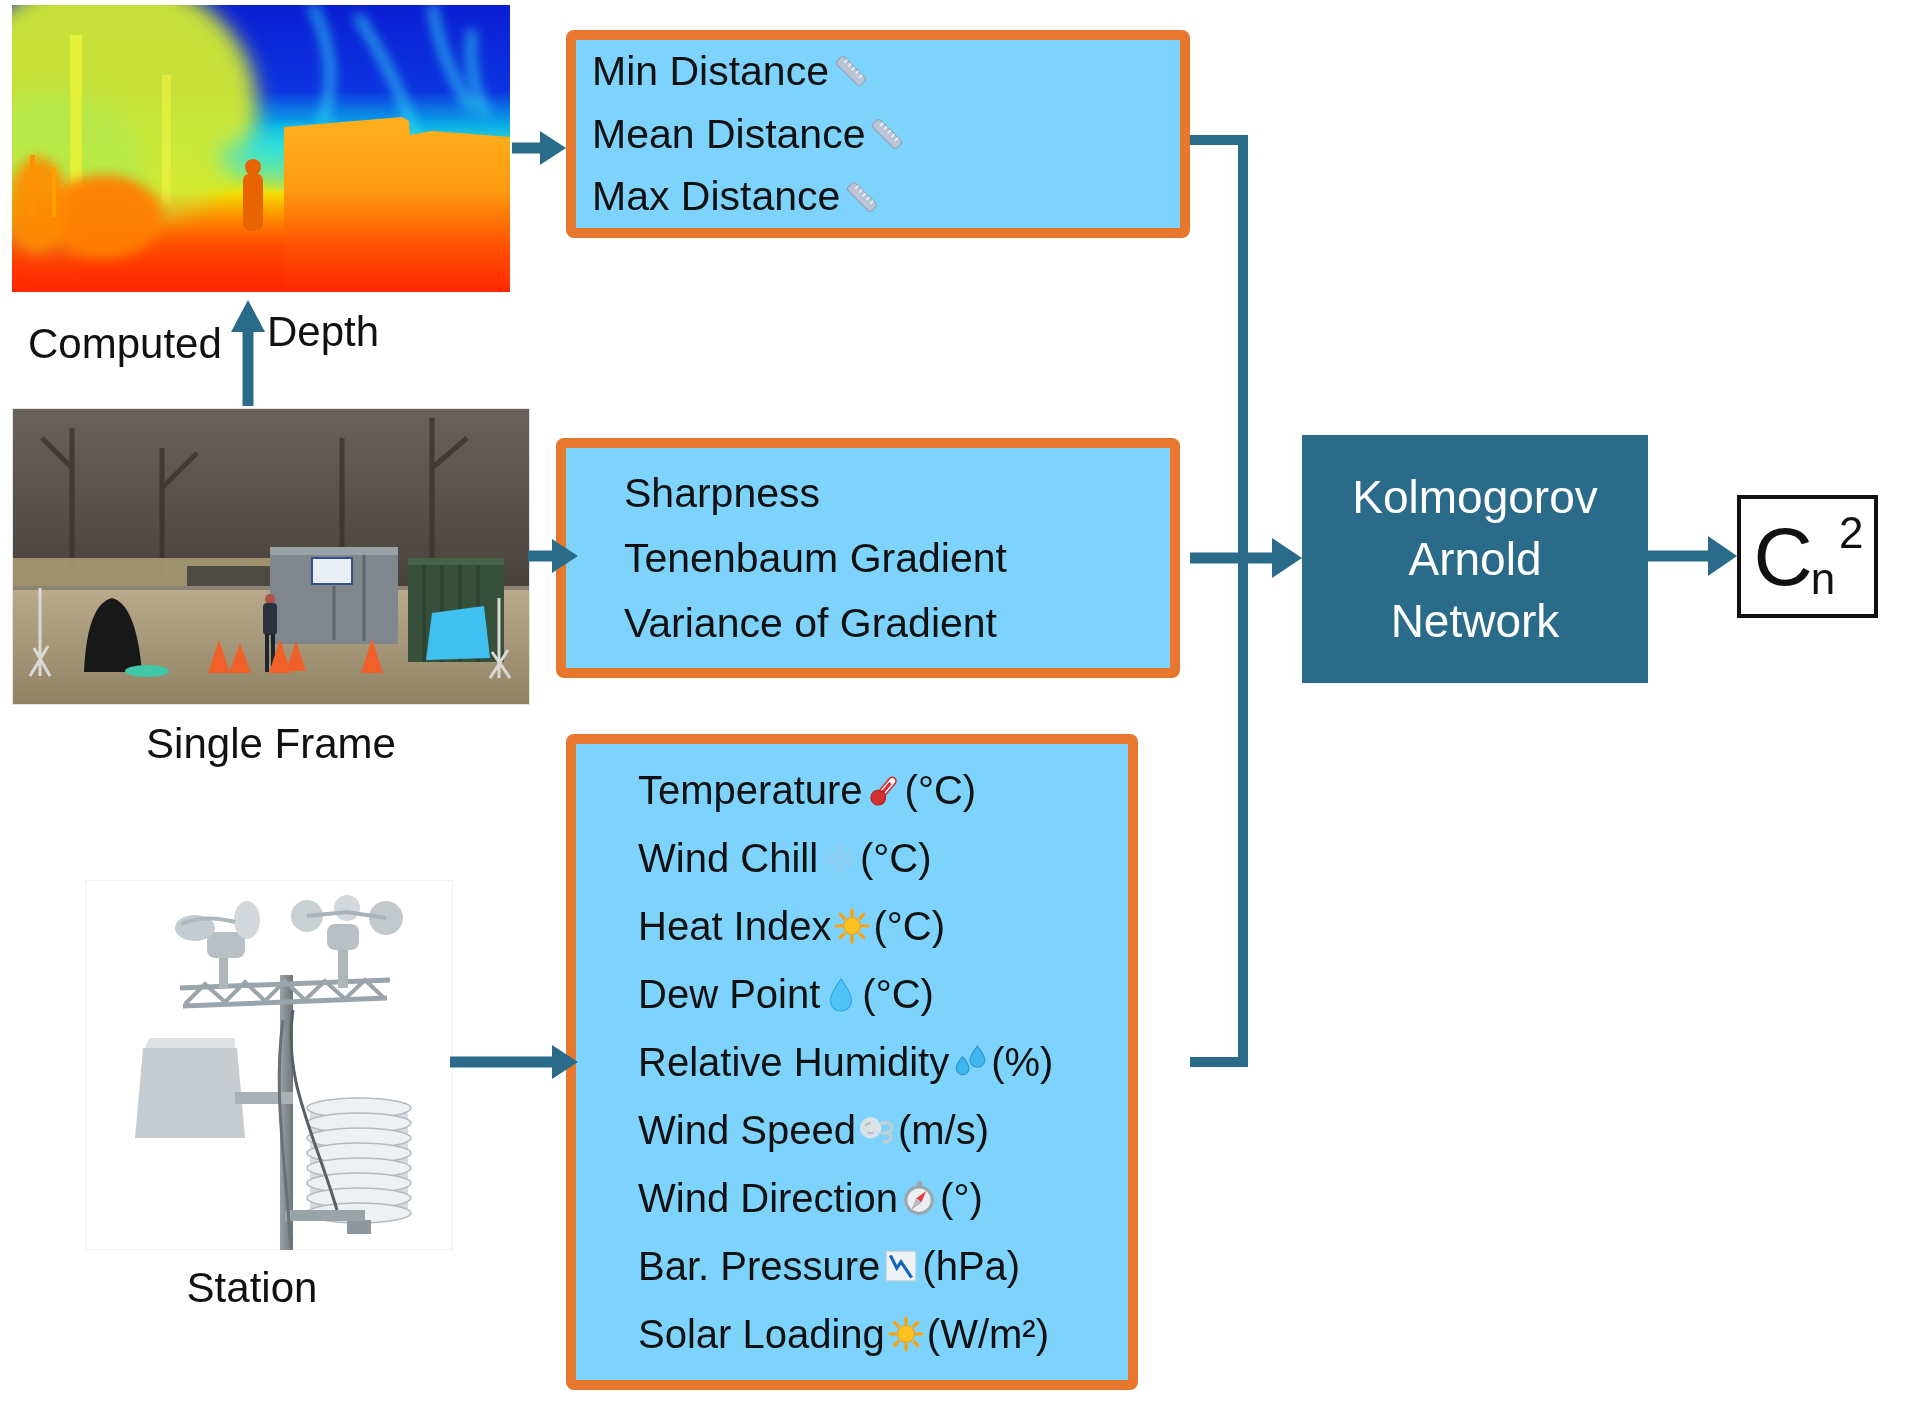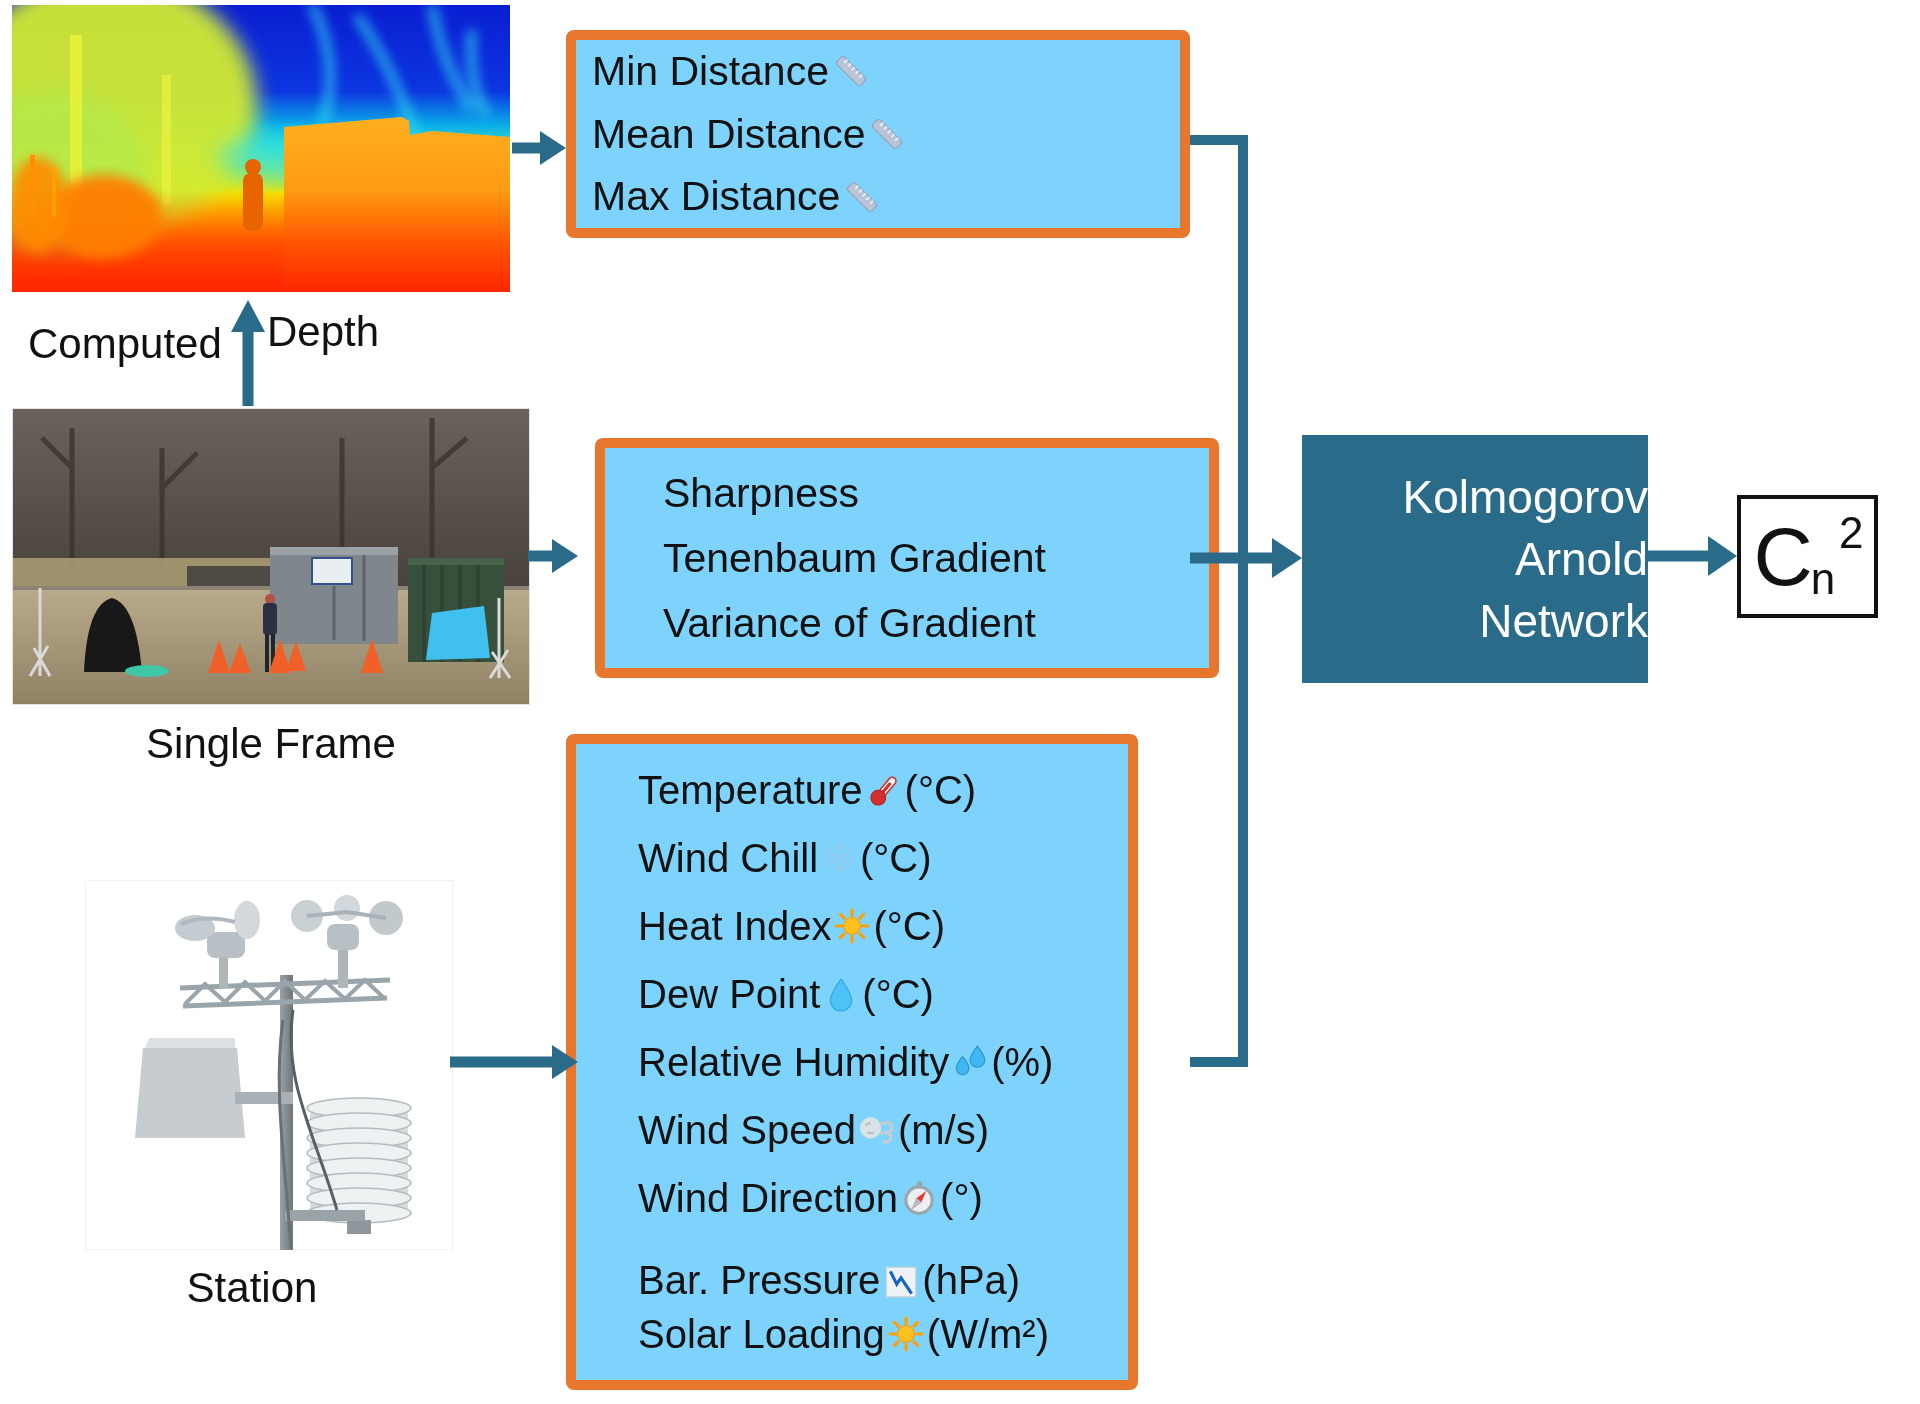--- a/index.html
+++ b/index.html
@@ -5,21 +5,21 @@
   html,body{margin:0;padding:0;background:#ffffff;}
   body{width:1920px;height:1404px;position:relative;font-family:"Liberation Sans","DejaVu Sans",sans-serif;color:#111;}
   .abs{position:absolute;}
   
   .obox{position:absolute;background:#7dd3fc;border:10px solid #E8772E;border-radius:8px;box-sizing:border-box;display:flex;flex-direction:column;justify-content:center;}
   .feat-row{display:flex;align-items:center;white-space:nowrap;}
   .feat-row .lbl,.feat-row .unit{font-size:40px;line-height:1;}
   .icon{display:inline-flex;align-items:center;justify-content:center;margin:0 3px;}
   
   .kan{position:absolute;left:1302px;top:435px;width:346px;height:248px;background:#2A6B8A;color:#fff;
-       display:flex;flex-direction:column;justify-content:center;align-items:flex-end;text-align:center;}
+       display:flex;flex-direction:column;justify-content:center;align-items:center;text-align:center;}
   .kan div{font-size:46px;line-height:62px;}
   
   .outbox{position:absolute;left:1737px;top:495px;width:141px;height:123px;background:#fff;border:4px solid #111;
           box-sizing:border-box;display:flex;align-items:center;justify-content:center;}
   .outbox .c{font-size:82px;line-height:1;}
   .outbox .sub{font-size:44px;position:relative;top:22px;left:-2px;}
   .outbox .sup{font-size:44px;position:relative;top:-24px;left:2px;}
   
   .cap{position:absolute;font-size:42px;line-height:52px;color:#111;}
   
@@ -218,21 +218,21 @@
       <svg width="38" height="38" viewBox="0 0 36 36">
           <g transform="rotate(45 18 18)">
             <rect x="2" y="13" width="32" height="10" rx="3" fill="#b9c5d6" stroke="#93a2b8"></rect>
             <path d="M8 13v4 M13 13v4 M18 13v4 M23 13v4 M28 13v4" stroke="#eef2f8" stroke-width="1.6"></path>
           </g>
         </svg>
     </span>
   </div>
 </div>
 
-<div class="obox" style="left:595px;top:438px;width:624px;height:240px;padding-left:58px;">
+<div class="obox" style="left:556px;top:438px;width:624px;height:240px;padding-left:58px;">
   <div class="feat-row" style="height:65px;">
     <span class="lbl" style="font-size:41px;">Sharpness</span>
   </div>
   <div class="feat-row" style="height:65px;">
     <span class="lbl" style="font-size:41px;">Tenenbaum Gradient</span>
   </div>
   <div class="feat-row" style="height:65px;">
     <span class="lbl" style="font-size:41px;">Variance of Gradient</span>
   </div>
 </div>
@@ -314,21 +314,21 @@
           <rect x="15" y="1" width="5" height="5" rx="2" fill="#9aa7ad"></rect>
           <circle cx="17" cy="19" r="12.5" fill="#eceff1" stroke="#9aa7ad" stroke-width="3"></circle>
           <g transform="rotate(38 17 19)">
             <polygon points="17,8 20,19 17,30 14,19" fill="#e53935"></polygon>
             <polygon points="17,19 20,19 17,30 14,19" fill="#b0bec5"></polygon>
           </g>
         </svg>
     </span>
     <span class="unit">(°)</span>
   </div>
-  <div class="feat-row" style="height:68px;align-items:flex-end;">
+  <div class="feat-row" style="height:68px;">
     <span class="lbl">Bar. Pressure</span>
     <span class="icon">
       <svg width="36" height="36" viewBox="0 0 34 34">
           <rect x="3" y="3" width="28" height="28" fill="#eef2f4" stroke="#c5ced2"></rect>
           <path d="M7 7 L13 19 L17 13 L27 28" stroke="#1565C0" stroke-width="3" fill="none"></path>
         </svg>
     </span>
     <span class="unit">(hPa)</span>
   </div>
   <div class="feat-row" style="height:68px;">

